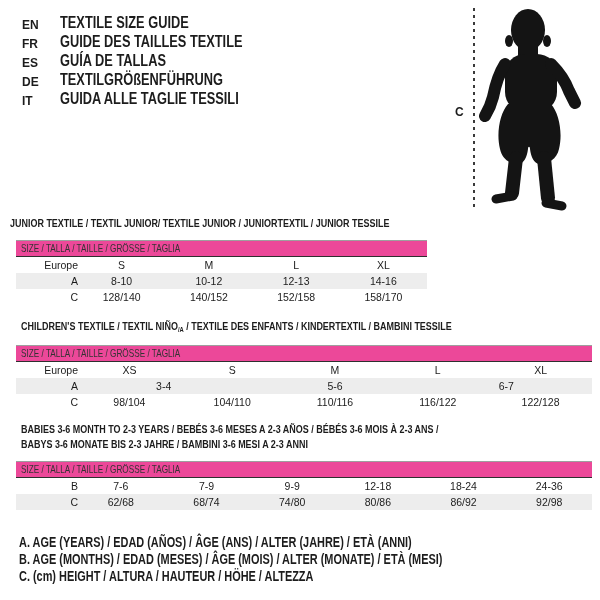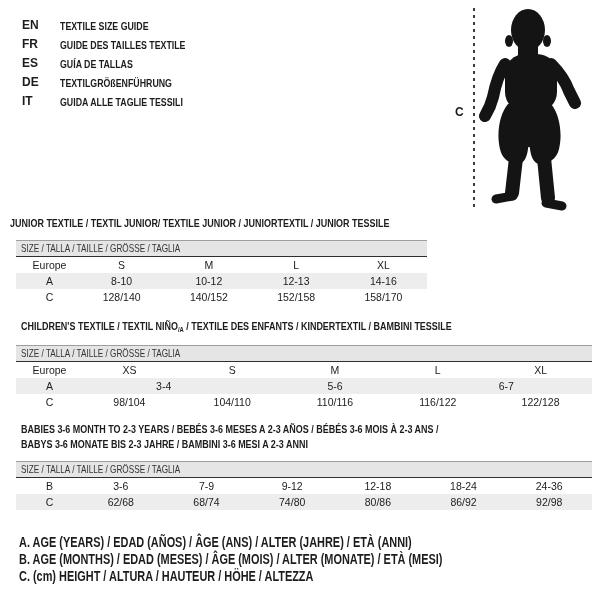--- a/index.html
+++ b/index.html
@@ -9,41 +9,41 @@
     font-family:"Liberation Sans","DejaVu Sans",sans-serif;
   }
   .abs{position:absolute}
   
   .cond{display:inline-block;transform:scaleX(0.8);transform-origin:0 50%;white-space:nowrap}
 
   
   .lang-list{left:22px;top:13px}
   .lang-row{display:flex;height:19px;align-items:flex-end}
   .lang-code{width:38px;font-weight:bold;font-size:12px}
-  .lang-title{font-weight:bold;font-size:11px}
+  .lang-title{font-weight:bold;font-size:16px}
 
   
   .figure-svg{left:450px;top:0}
   .height-label{left:455px;top:105px;font-weight:bold;font-size:12px}
 
   
   .sec-title{font-weight:bold;font-size:11.5px;white-space:nowrap}
   .sec-title .cond{transform:scaleX(0.78)}
   .two-line{line-height:14.5px}
 
   
   .tbl{position:absolute}
   .size-bar{
-    height:16px;background:#e5e5e5;border-top:1px solid #9e9e9e;
+    height:16px;background:#ec4899;border-top:1px solid #9e9e9e;
     line-height:15px;font-size:10.5px;color:#333333;
     padding-left:5px;box-sizing:border-box;
   }
   .size-bar .cond{transform:scaleX(0.78)}
   .trow{display:flex;height:16px;line-height:16px;font-size:10.5px}
-  .trow .lbl{flex:0 0 57px;padding-left:5px;text-align:center}
+  .trow .lbl{flex:0 0 57px;padding-left:5px;text-align:right}
   .trow .c{flex:1;text-align:center}
   .trow.first{border-top:1px solid #2f2f2f}
   .trow.shade{background:#ededed}
 
   
   .subscr{font-size:7.5px;vertical-align:-2px;font-weight:bold}
 
   
   .footnote{font-weight:bold;font-size:14px;height:17px;line-height:17px;white-space:nowrap}
   .footnote .cond{transform:scaleX(0.78)}
@@ -159,23 +159,23 @@
 <div class="abs sec-title two-line" style="left:21px;top:422px">
   <span class="cond">BABIES 3-6 MONTH TO 2-3 YEARS / BEBÉS 3-6 MESES A 2-3 AÑOS / BÉBÉS 3-6 MOIS À 2-3 ANS /</span><br>
   <span class="cond">BABYS 3-6 MONATE BIS 2-3 JAHRE / BAMBINI 3-6 MESI A 2-3 ANNI</span>
 </div>
 <div class="tbl" style="left:16px;top:461px;width:576px">
   <div class="size-bar">
     <span class="cond">SIZE / TALLA / TAILLE / GRÖSSE / TAGLIA</span>
   </div>
   <div class="trow first">
     <span class="lbl">B</span>
-    <span class="c">3-6</span>
+    <span class="c">7-6</span>
     <span class="c">7-9</span>
-    <span class="c">9-12</span>
+    <span class="c">9-9</span>
     <span class="c">12-18</span>
     <span class="c">18-24</span>
     <span class="c">24-36</span>
   </div>
   <div class="trow shade">
     <span class="lbl">C</span>
     <span class="c">62/68</span>
     <span class="c">68/74</span>
     <span class="c">74/80</span>
     <span class="c">80/86</span>

